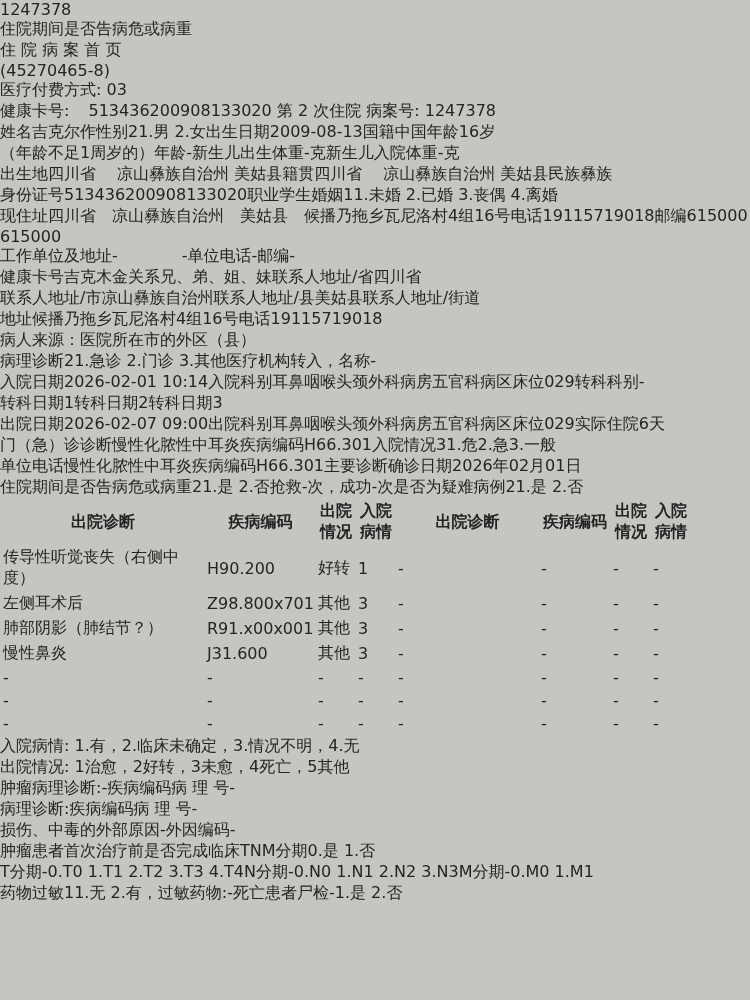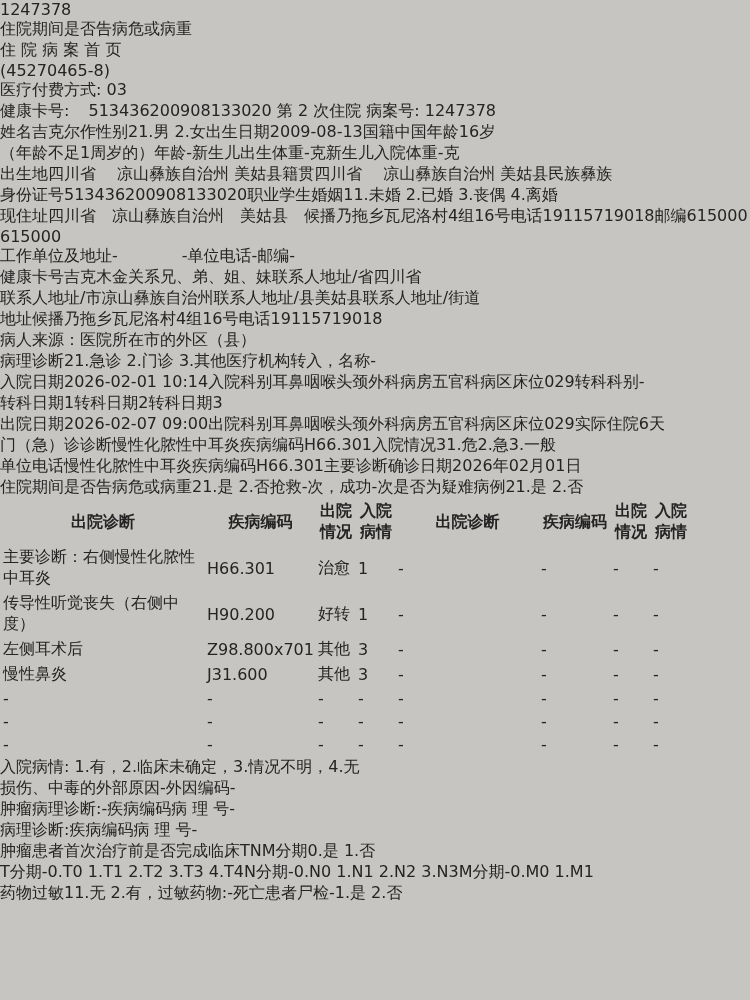--- a/index.html
+++ b/index.html
@@ -134,30 +134,20 @@
             <th>疾病编码</th>
             <th>出院情况</th>
             <th>入院病情</th>
             <th>出院诊断</th>
             <th>疾病编码</th>
             <th>出院情况</th>
             <th>入院病情</th>
           </tr>
         </thead>
       <tbody id="diag-body">
-          <tr class="first">
-            <td class="c0">主要诊断：右侧慢性化脓性中耳炎</td>
-            <td class="c1">H66.301</td>
-            <td class="c2">治愈</td>
-            <td class="c3">1</td>
-            <td class="c4">-</td>
-            <td class="c5">-</td>
-            <td class="c6">-</td>
-            <td class="c7">-</td>
-          </tr>
           <tr>
             <td class="c0">传导性听觉丧失（右侧中度）</td>
             <td class="c1">H90.200</td>
             <td class="c2">好转</td>
             <td class="c3">1</td>
             <td class="c4">-</td>
             <td class="c5">-</td>
             <td class="c6">-</td>
             <td class="c7">-</td>
           </tr>
@@ -165,20 +155,30 @@
             <td class="c0">左侧耳术后</td>
             <td class="c1">Z98.800x701</td>
             <td class="c2">其他</td>
             <td class="c3">3</td>
             <td class="c4">-</td>
             <td class="c5">-</td>
             <td class="c6">-</td>
             <td class="c7">-</td>
           </tr>
           <tr>
+            <td class="c0">肺部阴影（肺结节？）</td>
+            <td class="c1">R91.x00x001</td>
+            <td class="c2">其他</td>
+            <td class="c3">3</td>
+            <td class="c4">-</td>
+            <td class="c5">-</td>
+            <td class="c6">-</td>
+            <td class="c7">-</td>
+          </tr>
+          <tr>
             <td class="c0">慢性鼻炎</td>
             <td class="c1">J31.600</td>
             <td class="c2">其他</td>
             <td class="c3">3</td>
             <td class="c4">-</td>
             <td class="c5">-</td>
             <td class="c6">-</td>
             <td class="c7">-</td>
           </tr>
           <tr>
@@ -209,30 +209,31 @@
             <td class="c4">-</td>
             <td class="c5">-</td>
             <td class="c6">-</td>
             <td class="c7">-</td>
           </tr>
         </tbody>
     </table>
 
     <div class="legend">
       <div class="lcell">入院病情: 1.有，2.临床未确定，3.情况不明，4.无</div>
+      <div class="rcell">出院情况: 1治愈，2好转，3未愈，4死亡，5其他</div>
     </div>
 
     <div id="bottom-sections">
-        <div class="sec bt sec-injury">
-          <div class="line"><span class="lbl">损伤、中毒的外部原因</span><span class="val left" style="min-width: 252px;">-</span><span class="gap" style="width: 10px;"></span><span class="lbl">外因编码</span><span class="val" style="min-width: 84px;">-</span></div>
-        </div>
         <div class="sec bt sec-tumor">
           <div class="line"><span class="lbl">肿瘤病理诊断:</span><span class="val left" style="min-width: 176px;">-</span><span class="gap" style="width: 10px;"></span><span class="lbl">疾病编码</span><span class="val" style="min-width: 72px;"></span><span class="gap" style="width: 10px;"></span><span class="lbl">病 理 号</span><span class="val" style="min-width: 72px;">-</span></div>
           <div class="line"><span class="lbl">病理诊断:</span><span class="val" style="min-width: 200px;"></span><span class="gap" style="width: 10px;"></span><span class="lbl">疾病编码</span><span class="val" style="min-width: 72px;"></span><span class="gap" style="width: 10px;"></span><span class="lbl">病 理 号</span><span class="val" style="min-width: 72px;">-</span></div>
         </div>
+        <div class="sec bt sec-injury">
+          <div class="line"><span class="lbl">损伤、中毒的外部原因</span><span class="val left" style="min-width: 252px;">-</span><span class="gap" style="width: 10px;"></span><span class="lbl">外因编码</span><span class="val" style="min-width: 84px;">-</span></div>
+        </div>
         <div class="sec bt sec-tnm">
           <div class="line"><span class="lbl">肿瘤患者首次治疗前是否完成临床TNM分期</span><span class="val" style="min-width: 38px;"></span><span class="gap" style="width: 4px;"></span><span class="lbl">0.是 1.否</span></div>
           <div class="line"><span class="lbl">T分期</span><span class="box">-</span><span class="lbl">0.T0 1.T1 2.T2 3.T3 4.T4</span><span class="gap" style="width: 8px;"></span><span class="lbl">N分期</span><span class="box">-</span><span class="lbl">0.N0 1.N1 2.N2 3.N3</span><span class="gap" style="width: 8px;"></span><span class="lbl">M分期</span><span class="box">-</span><span class="lbl">0.M0 1.M1</span></div>
         </div>
         <div class="sec bt sec-allergy">
           <div class="line"><span class="lbl">药物过敏</span><span class="box">1</span><span class="lbl">1.无 2.有，过敏药物:</span><span class="val left" style="min-width: 128px;">-</span><span class="gap" style="width: 26px;"></span><span class="lbl">死亡患者尸检</span><span class="box">-</span><span class="lbl">1.是 2.否</span></div>
         </div>
       </div>
   </div>
 

